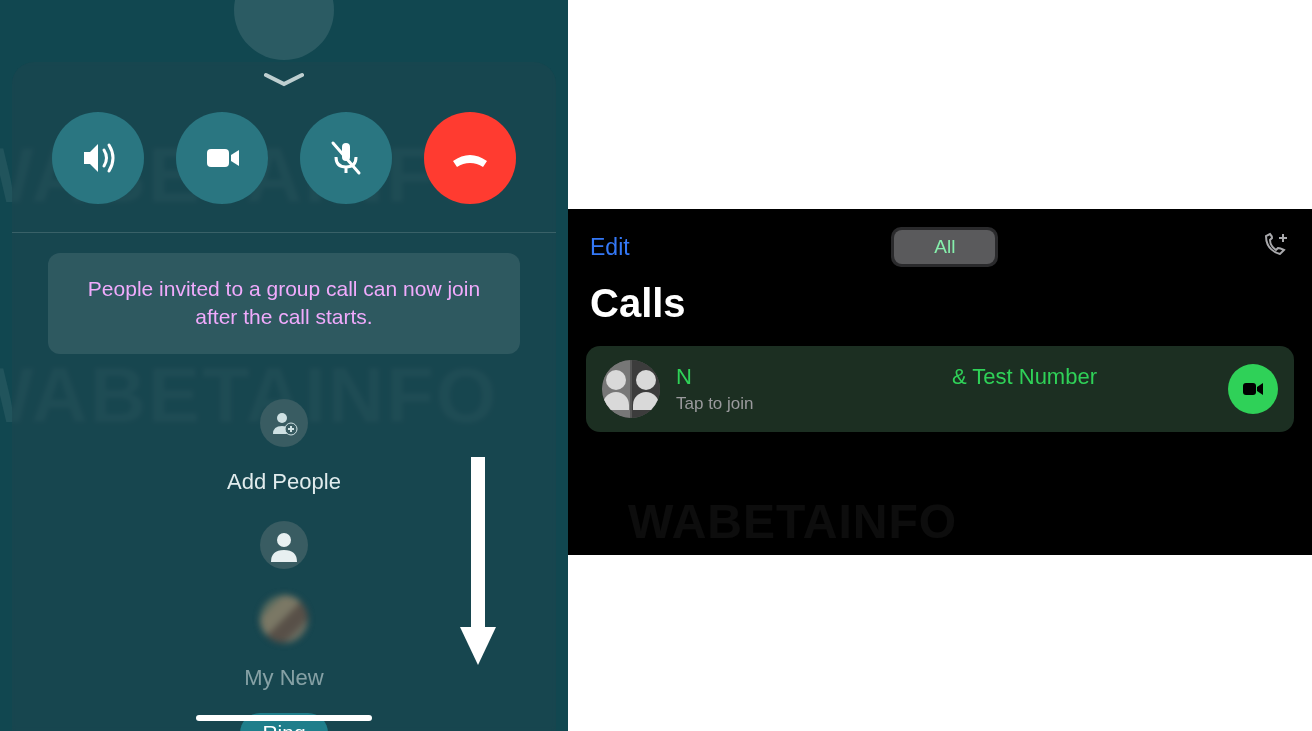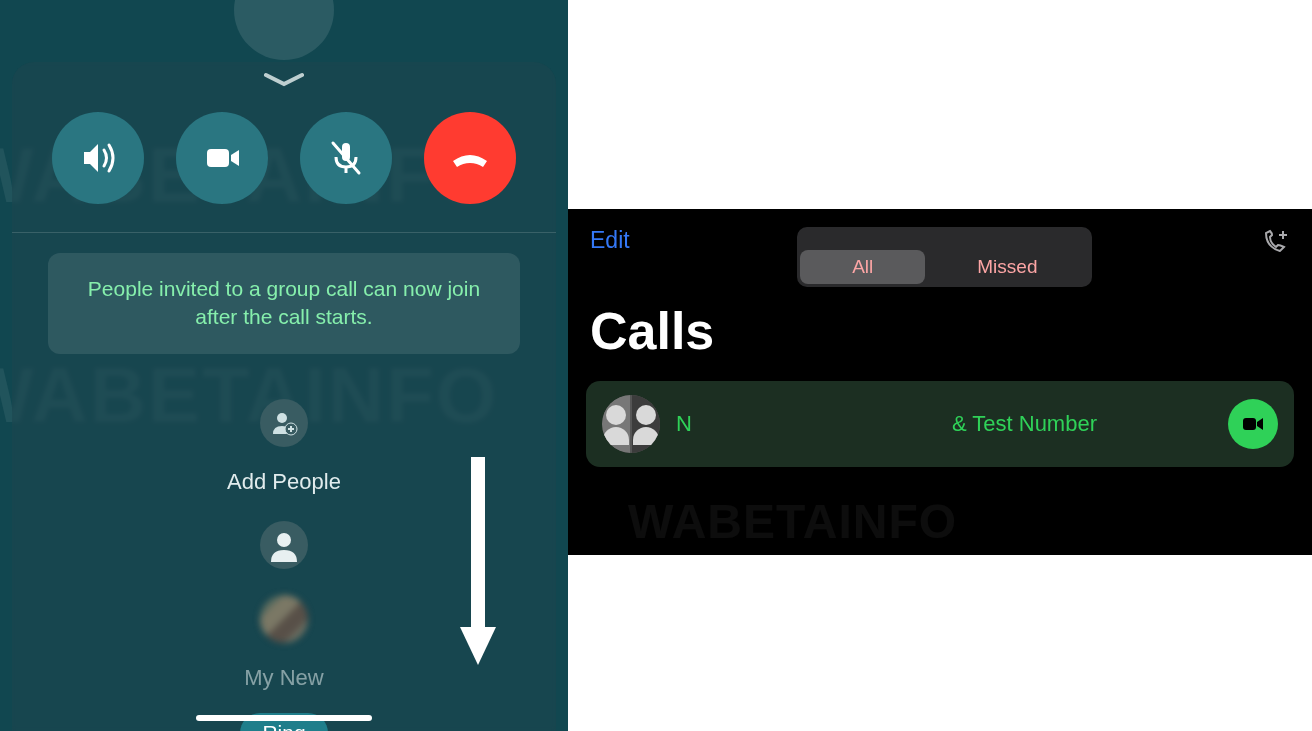--- a/index.html
+++ b/index.html
@@ -54,21 +54,21 @@
     color: #fff;
   }
   .cbtn.red { background: #ff3b30; }
   .divider { height: 1px; background: rgba(255,255,255,0.15); margin: 0 -10px 20px -10px; }
   .info-box {
     background: rgba(255,255,255,0.10);
     border-radius: 12px;
     margin: 4px 26px 30px 26px;
     padding: 22px 24px;
     text-align: center;
-    color: #86efac;
+    color: #f0abfc;
     font-size: 21px;
     line-height: 1.35;
   }
   .watermark {
     position: absolute;
     color: rgba(255,255,255,0.07);
     font-weight: 900;
     font-size: 78px;
     letter-spacing: 2px;
     pointer-events: none;
@@ -125,45 +125,44 @@
     position: relative;
   }
   .right-black {
     position: absolute;
     top: 209px; left: 0; right: 0; height: 346px;
     background: #000;
     color: #fff;
     overflow: hidden;
   }
   .rb-top {
-    display: flex; 
+    display: flex; align-items: center;
     padding: 18px 22px 6px 22px;
     gap: 8px;
   }
   .edit-link { color: #3478f6; font-size: 23px; }
   .seg {
     margin-left: auto; margin-right: auto;
     background: #2a2a2c;
     border-radius: 10px;
     display: flex;
     padding: 3px;
   }
   .seg-item {
-    padding: 6px 52px;
+    padding: 6px 40px;
     font-size: 19px;
     border-radius: 8px;
-    color: #fca5a5;
-    margin-top: 20px;
+    color: #86efac;
   }
   .seg-item.active { background: #5a5a5c; }
   .new-call {
     color: #a9a9ac;
   }
   .calls-title {
-    font-size: 52px; font-weight: 700;
+    font-size: 40px; font-weight: 700;
     padding: 8px 16px 14px 22px;
   }
   .call-row {
     margin: 6px 18px;
     background: #1c2f22;
     border-radius: 14px;
     display: flex; align-items: center;
     padding: 14px 16px;
     gap: 16px;
     position: relative;
@@ -295,21 +294,20 @@
       <div class="home-indicator"></div>
     </div>
   </div>
 
   <div class="right-panel">
     <div class="right-black">
       <div class="rb-top">
         <div class="edit-link">Edit</div>
         <div class="seg">
           <div class="seg-item active">All</div>
-          <div class="seg-item">Missed</div>
         </div>
         <div class="new-call">
           <svg width="30" height="30" viewBox="0 0 30 30">
             <path d="M6 6 Q6 20 20 24 L24 20 Q20 18 18 18 L16 20 Q10 16 10 10 L12 8 Q12 6 10 4 Z" fill="none" stroke="#a9a9ac" stroke-width="2"></path>
             <line x1="23" y1="4" x2="23" y2="12" stroke="#a9a9ac" stroke-width="2"></line>
             <line x1="19" y1="8" x2="27" y2="8" stroke="#a9a9ac" stroke-width="2"></line>
           </svg>
         </div>
       </div>
 
@@ -322,20 +320,21 @@
           <div class="ga-head" style="left:4px; top:10px;"></div>
           <div class="ga-body" style="left:1px; top:32px;"></div>
           <div class="ga-head" style="right:4px; top:10px;"></div>
           <div class="ga-body" style="right:1px; top:32px;"></div>
         </div>
         <div class="call-text">
           <div class="call-name">
             <span>N</span>
             <span>&amp; Test Number</span>
           </div>
+          <div class="call-sub">Tap to join</div>
         </div>
         <div class="video-btn">
           <svg width="28" height="28" viewBox="0 0 28 28">
             <rect x="4" y="8" width="13" height="12" rx="3" fill="#000"></rect>
             <path d="M18 12 L24 8 L24 20 L18 16 Z" fill="#000"></path>
           </svg>
         </div>
       </div>
 
       <div class="watermark-dark">WABETAINFO</div>

